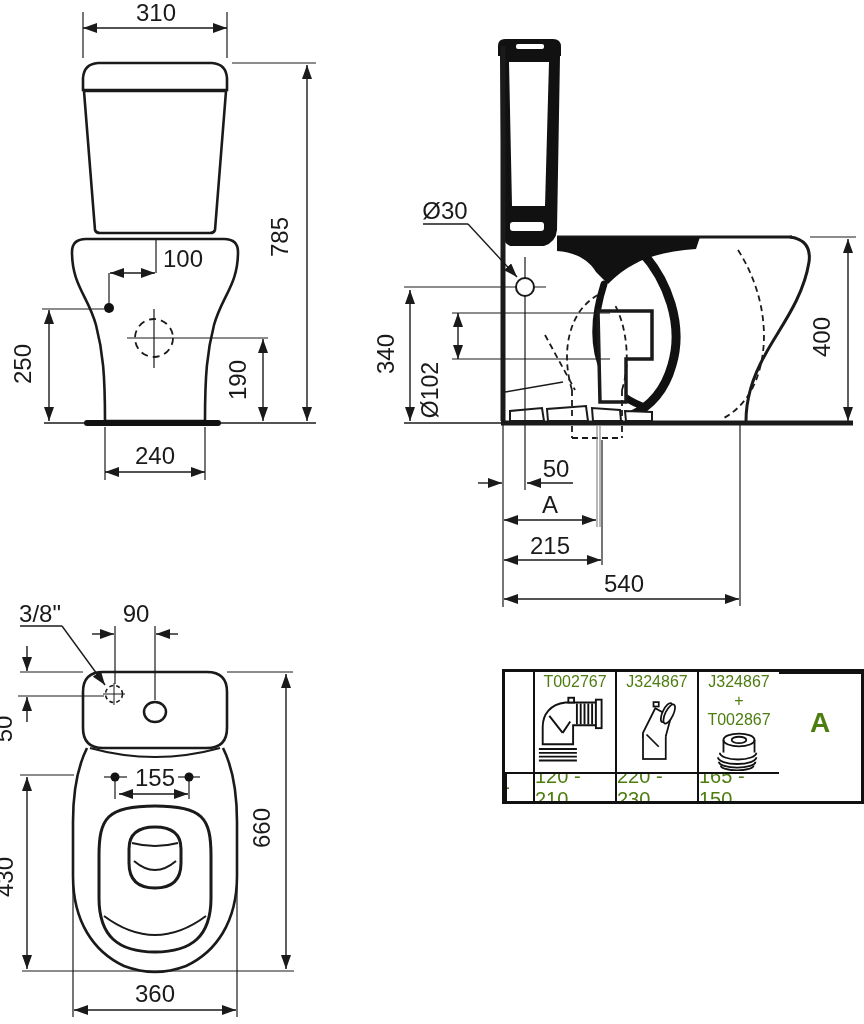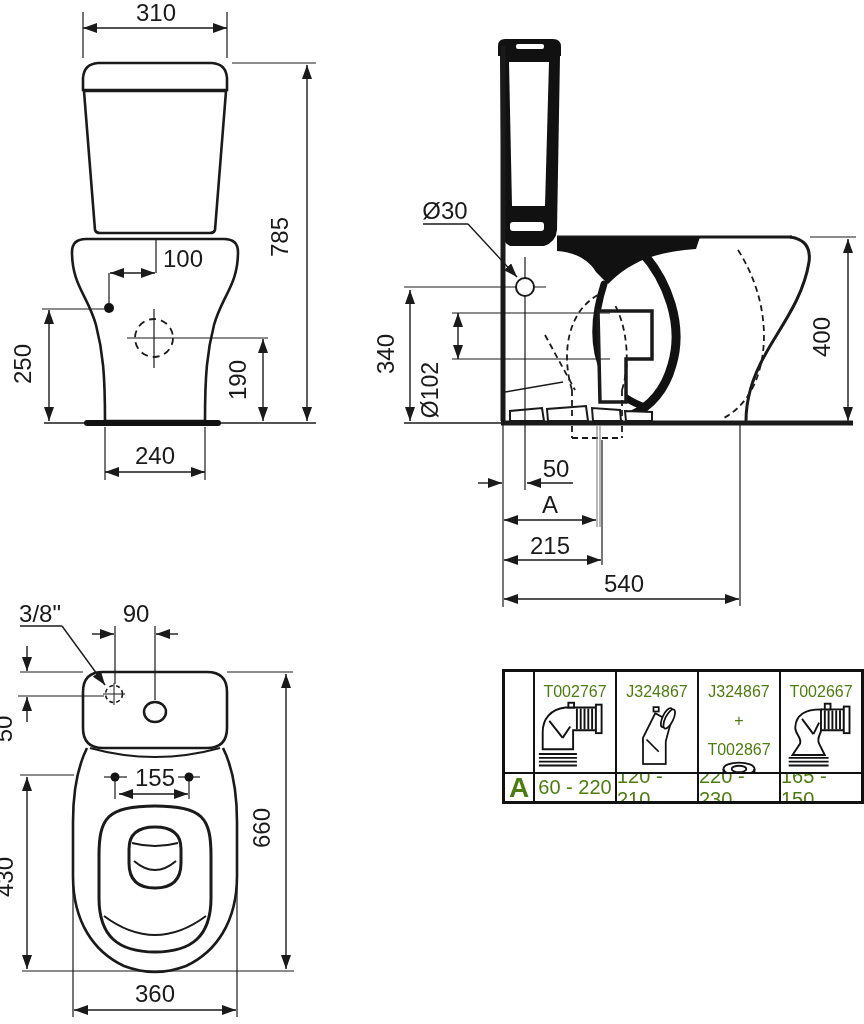--- a/index.html
+++ b/index.html
@@ -9,21 +9,21 @@
   .dimtxt{font-size:24px;}
   .dimtxt-sm{font-size:23px;}
   
   #conn-table{position:absolute;left:502px;top:669px;width:356px;height:129px;
               border:3px solid #111;display:grid;grid-template-columns:28px 1fr 1fr 1fr 1fr;
               grid-template-rows:1fr 29px;background:#fff;}
   .tcell{border-left:2px solid #111;display:flex;flex-direction:column;align-items:center;
          justify-content:flex-start;overflow:hidden;}
   .tcell.first{border-left:none;}
   .trow2{border-top:2px solid #111;display:flex;align-items:center;justify-content:center;}
-  .part-label{font-size:16px;line-height:1.05;text-align:left;padding-top:12px;white-space:nowrap;}
+  .part-label{font-size:16px;line-height:1.05;text-align:left;padding-top:2px;white-space:nowrap;}
   .range-label{font-size:20px;}
   .a-label{font-size:28px;font-weight:bold;}
   .icon-box{flex:1;display:flex;align-items:center;justify-content:center;width:100%;}
 </style>
 </head>
 <body>
 
 <div id="canvas">
 
 <svg width="864" height="1024" viewBox="0 0 864 1024">
@@ -272,41 +272,20 @@
         <ellipse cx="40" cy="12" rx="8" ry="3.5"></ellipse>
         <line x1="23" y1="12" x2="23" y2="26"></line>
             <line x1="57" y1="12" x2="57" y2="26"></line>
         <path d="M19,26 A19,7 0 0 0 59,26" fill="#fff"></path>
         <path d="M17,31 A20,7 0 0 0 59,31"></path>
         <path d="M18,36 A19,6 0 0 0 58,36"></path>
         <path d="M20,40 A17,5 0 0 0 56,40"></path>
       </svg>
     </div>
   </div>
-  <div class="tcell">
-    <div class="part-label">T002667</div>
-    <div class="icon-box">
-      <svg width="76" height="70" viewBox="0 0 80 72" stroke="#111" fill="none" stroke-width="2">
-        <path d="M40,8 C24,8 14,14 13,26 C12,34 20,37 18,44 L10,56 L44,56 L38,44 C35,38 40,34 40,30 Z" fill="#fff"></path>
-        <line x1="44" y1="9" x2="44" y2="29"></line>
-            <line x1="48" y1="9" x2="48" y2="29"></line>
-            <line x1="52" y1="9" x2="52" y2="29"></line>
-            <line x1="56" y1="9" x2="56" y2="29"></line>
-            <line x1="60" y1="9" x2="60" y2="29"></line>
-        <path d="M40,8 L64,8 L64,30 L40,30" fill="none"></path>
-        <rect x="64" y="5" width="6" height="28" fill="#fff"></rect>
-        <rect x="44" y="2" width="6" height="6" fill="#fff"></rect>
-        <line x1="20" y1="18" x2="32" y2="34"></line>
-            <line x1="32" y1="34" x2="38" y2="22"></line>
-        <line x1="6" y1="59" x2="48" y2="59"></line>
-            <line x1="6" y1="63" x2="48" y2="63"></line>
-            <line x1="6" y1="67" x2="48" y2="67"></line>
-      </svg>
-    </div>
-  </div>
 
   <div class="tcell first trow2">
     <span class="a-label">A</span>
   </div>
   <div class="tcell trow2">
     <span class="range-label">60 - 220</span>
   </div>
   <div class="tcell trow2">
     <span class="range-label">120 - 210</span>
   </div>

